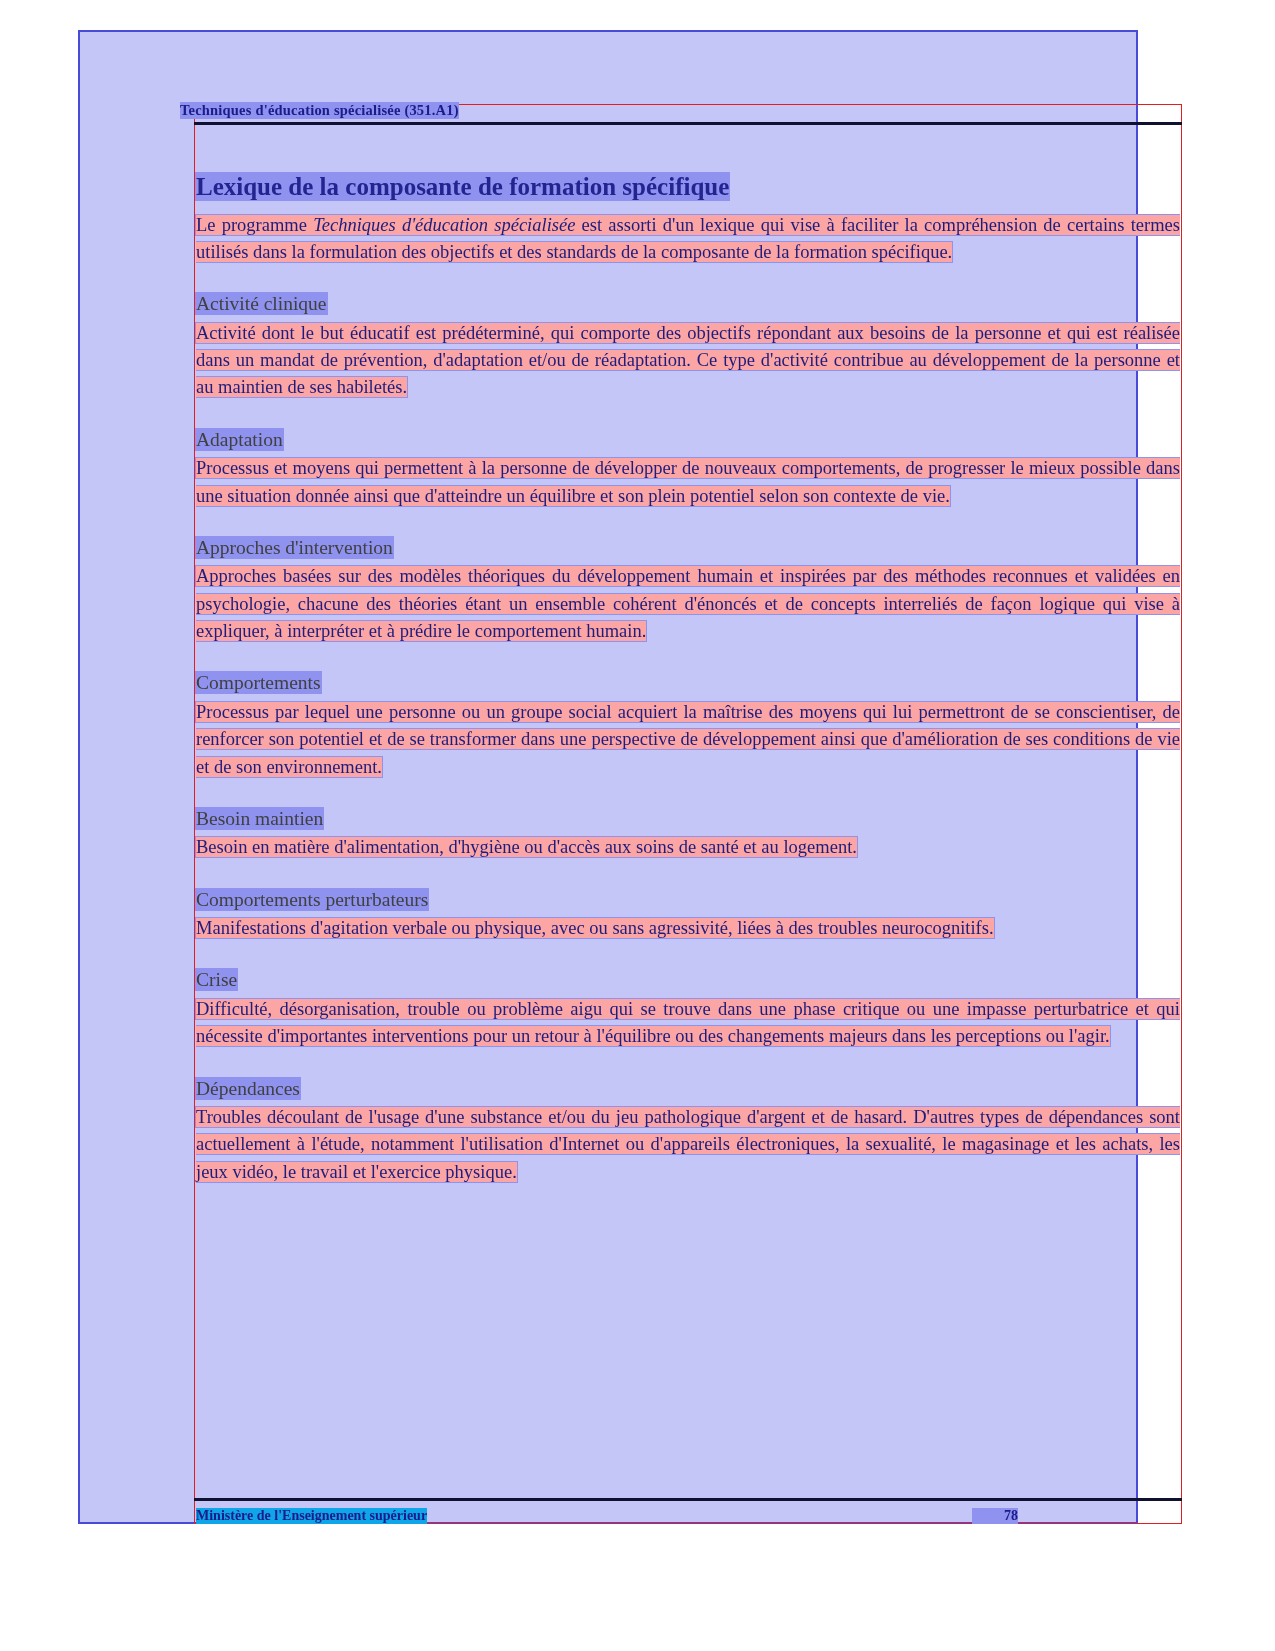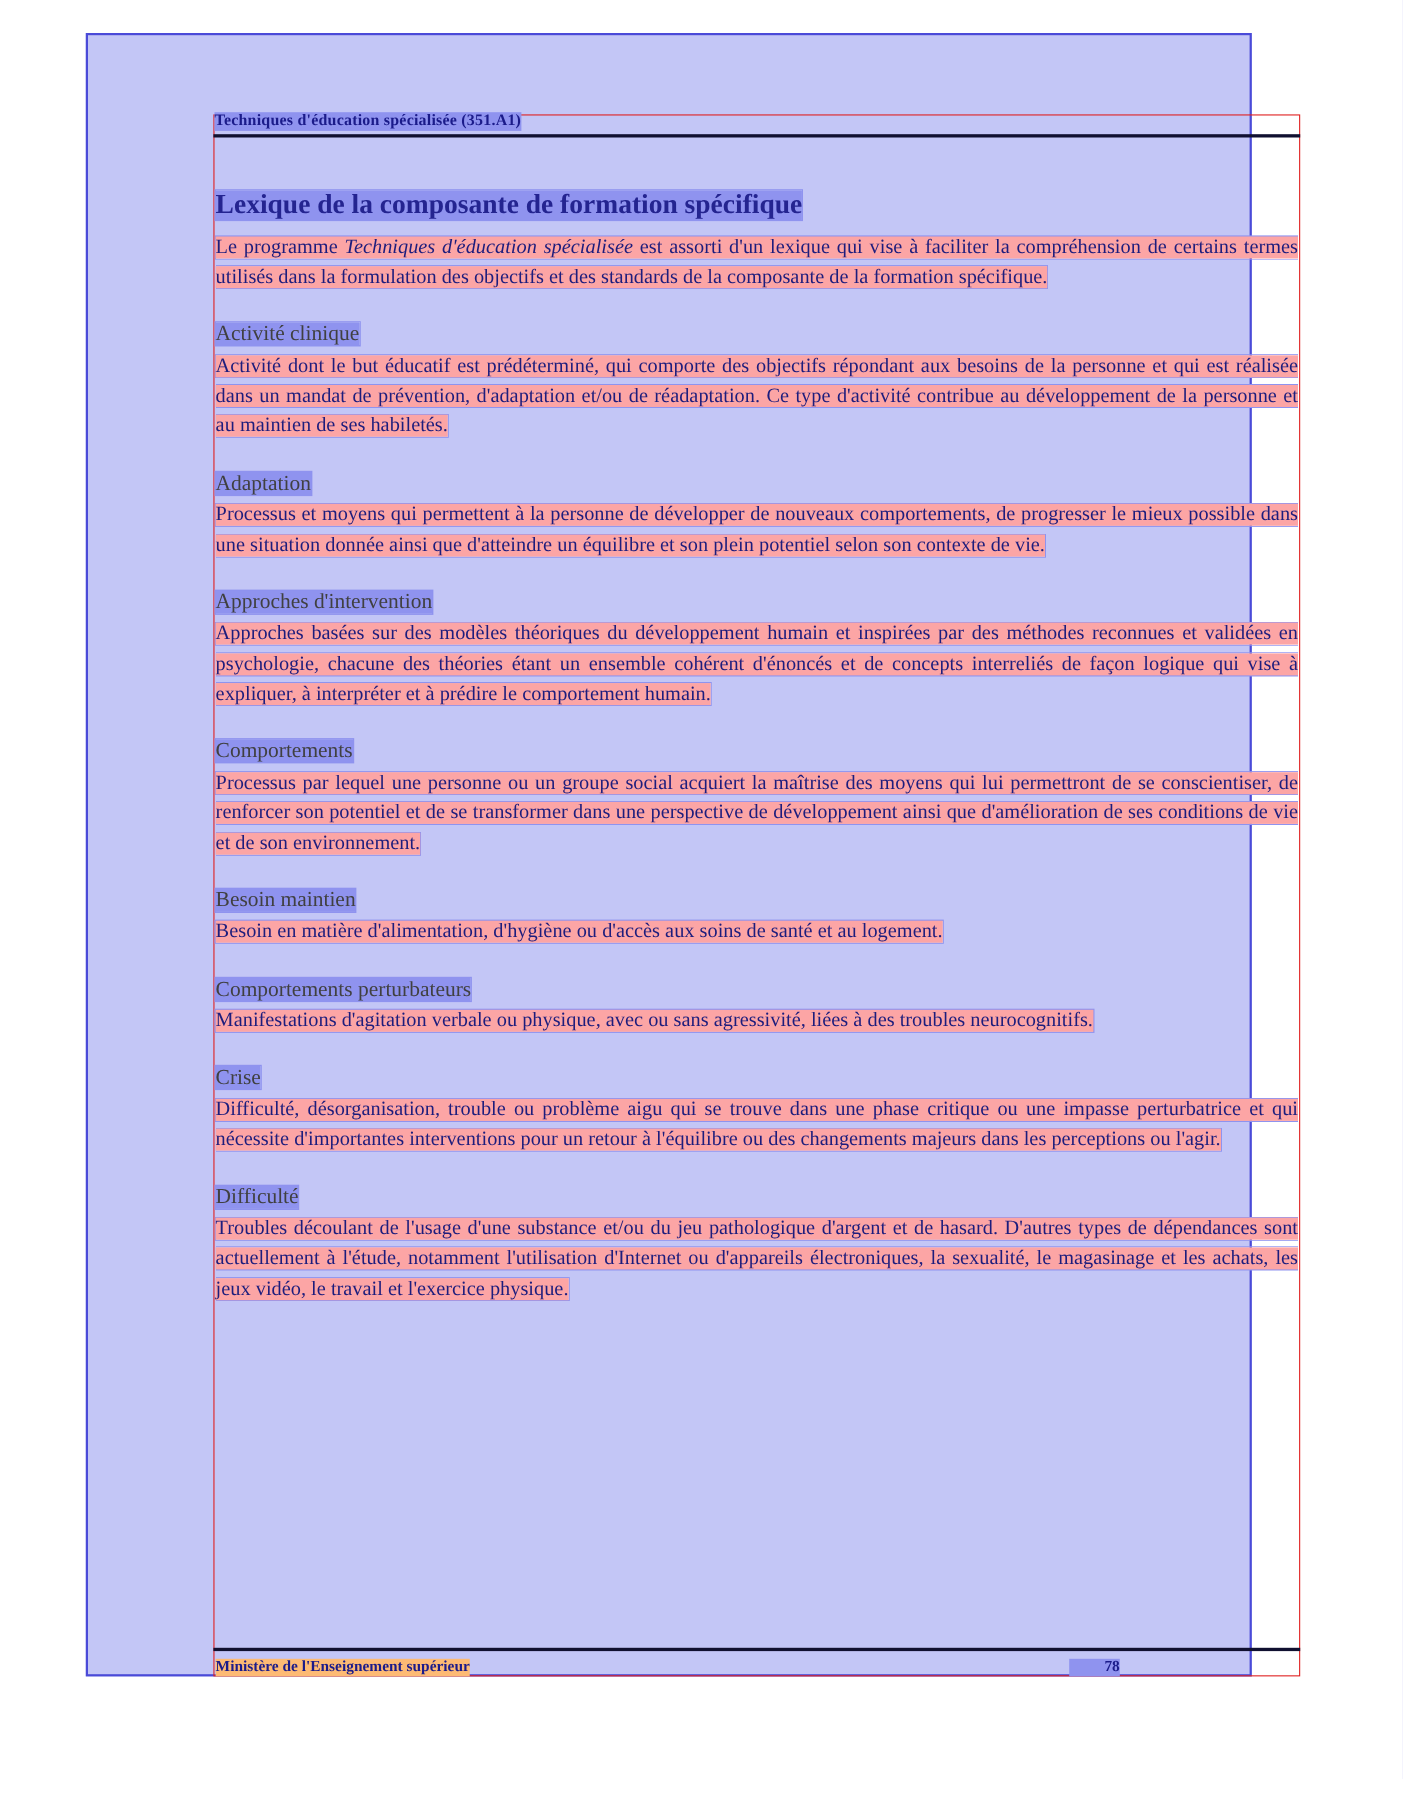--- a/index.html
+++ b/index.html
@@ -42,21 +42,21 @@
   .header-rule {
     position: absolute;
     left: 114px;
     top: 90px;
     width: 988px;
     height: 3px;
     background: #101030;
   }
   .running-head {
     position: absolute;
-    left: 115px;
+    left: 100px;
     top: 70px;
     font-size: 14.5px;
     font-weight: bold;
     color: #1b1b8a;
     background: #8f93ef;
     letter-spacing: 0.2px;
     white-space: nowrap;
   }
   
   .footer-rule {
@@ -67,21 +67,21 @@
     height: 3px;
     background: #101030;
   }
   .footer-left {
     position: absolute;
     left: 116px;
     top: 1476px;
     font-size: 14px;
     font-weight: bold;
     color: #1b1b8a;
-    background: #fdba74;
+    background: #0ea5e9;
     white-space: nowrap;
   }
   .footer-right {
     position: absolute;
     right: 118px;
     top: 1476px;
     font-size: 14px;
     font-weight: bold;
     color: #1b1b8a;
     background: #8f93ef;
@@ -185,21 +185,21 @@
         <h2 class="term"><span class="hl">Comportements perturbateurs</span></h2>
         <p class="body"><span class="hl">Manifestations d'agitation verbale ou physique, avec ou sans agressivité, liées à des troubles neurocognitifs.</span></p>
       </div>
 
       <div class="block">
         <h2 class="term"><span class="hl">Crise</span></h2>
         <p class="body"><span class="hl">Difficulté, désorganisation, trouble ou problème aigu qui se trouve dans une phase critique ou une impasse perturbatrice et qui nécessite d'importantes interventions pour un retour à l'équilibre ou des changements majeurs dans les perceptions ou l'agir.</span></p>
       </div>
 
       <div class="block">
-        <h2 class="term"><span class="hl">Difficulté</span></h2>
+        <h2 class="term"><span class="hl">Dépendances</span></h2>
         <p class="body"><span class="hl">Troubles découlant de l'usage d'une substance et/ou du jeu pathologique d'argent et de hasard. D'autres types de dépendances sont actuellement à l'étude, notamment l'utilisation d'Internet ou d'appareils électroniques, la sexualité, le magasinage et les achats, les jeux vidéo, le travail et l'exercice physique.</span></p>
       </div>
 
     </div>
 
     <div class="footer-rule"></div>
     <div class="footer-left">Ministère de l'Enseignement supérieur</div>
     <div class="footer-right">78</div>
 
   </div>

